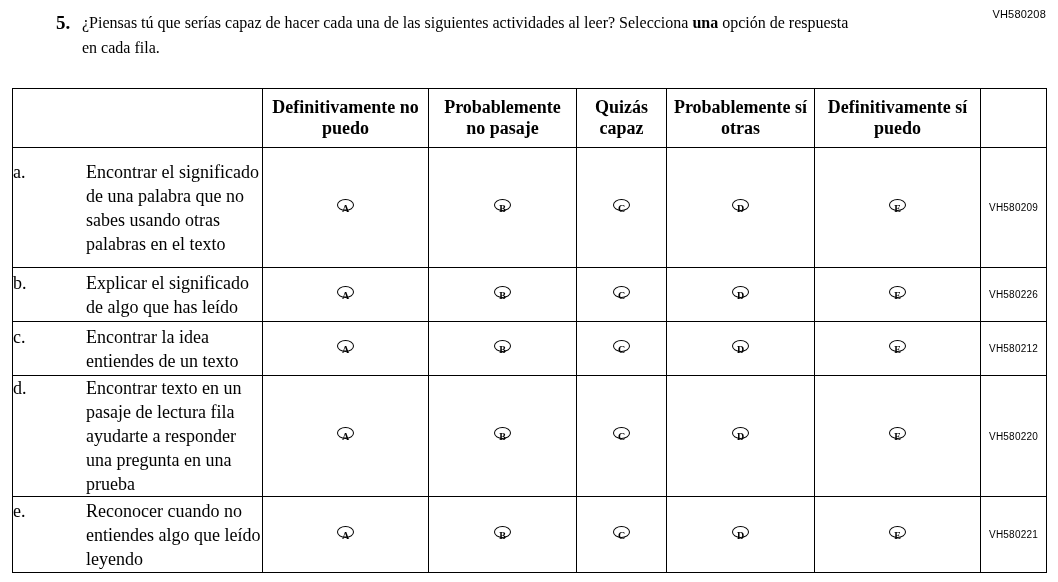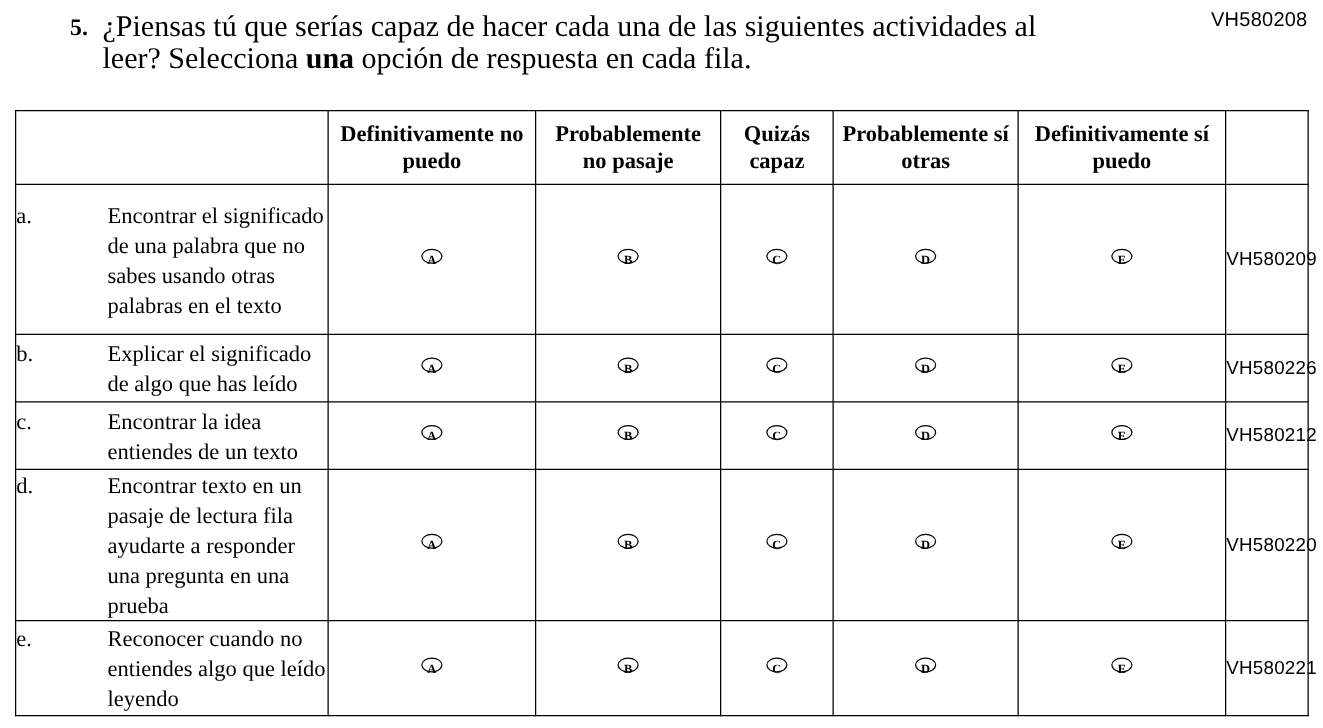--- a/index.html
+++ b/index.html
@@ -32,31 +32,31 @@
     align-items: flex-start;
   }
   .q-number {
     font-weight: bold;
     font-size: 19px;
     line-height: 25px;
     width: 26px;
     flex: 0 0 26px;
   }
   .q-text {
-    font-size: 24px;
+    font-size: 16px;
     line-height: 25px;
   }
   .q-text b { font-weight: bold; }
 
   .corner-code {
     position: absolute;
     right: 12px;
     top: 8px;
     font-family: "Liberation Sans", sans-serif;
-    font-size: 16px;
+    font-size: 11px;
     letter-spacing: 0.2px;
   }
 
   
   .tbl-wrap {
     position: absolute;
     left: 12px;
     top: 88px;
     width: 1034px;
   }
@@ -129,21 +129,21 @@
   .bubble span {
     display: inline-block;
     font-size: 10px;
     line-height: 11px;
     position: relative;
     top: -1px;
   }
   .code-cell {
     text-align: center;
     font-family: "Liberation Sans", sans-serif;
-    font-size: 15px;
+    font-size: 10px;
     letter-spacing: 0.2px;
   }
 </style>
 </head>
 <body>
 
 <div class="page">
 
   <div class="corner-code">VH580208</div>
 

